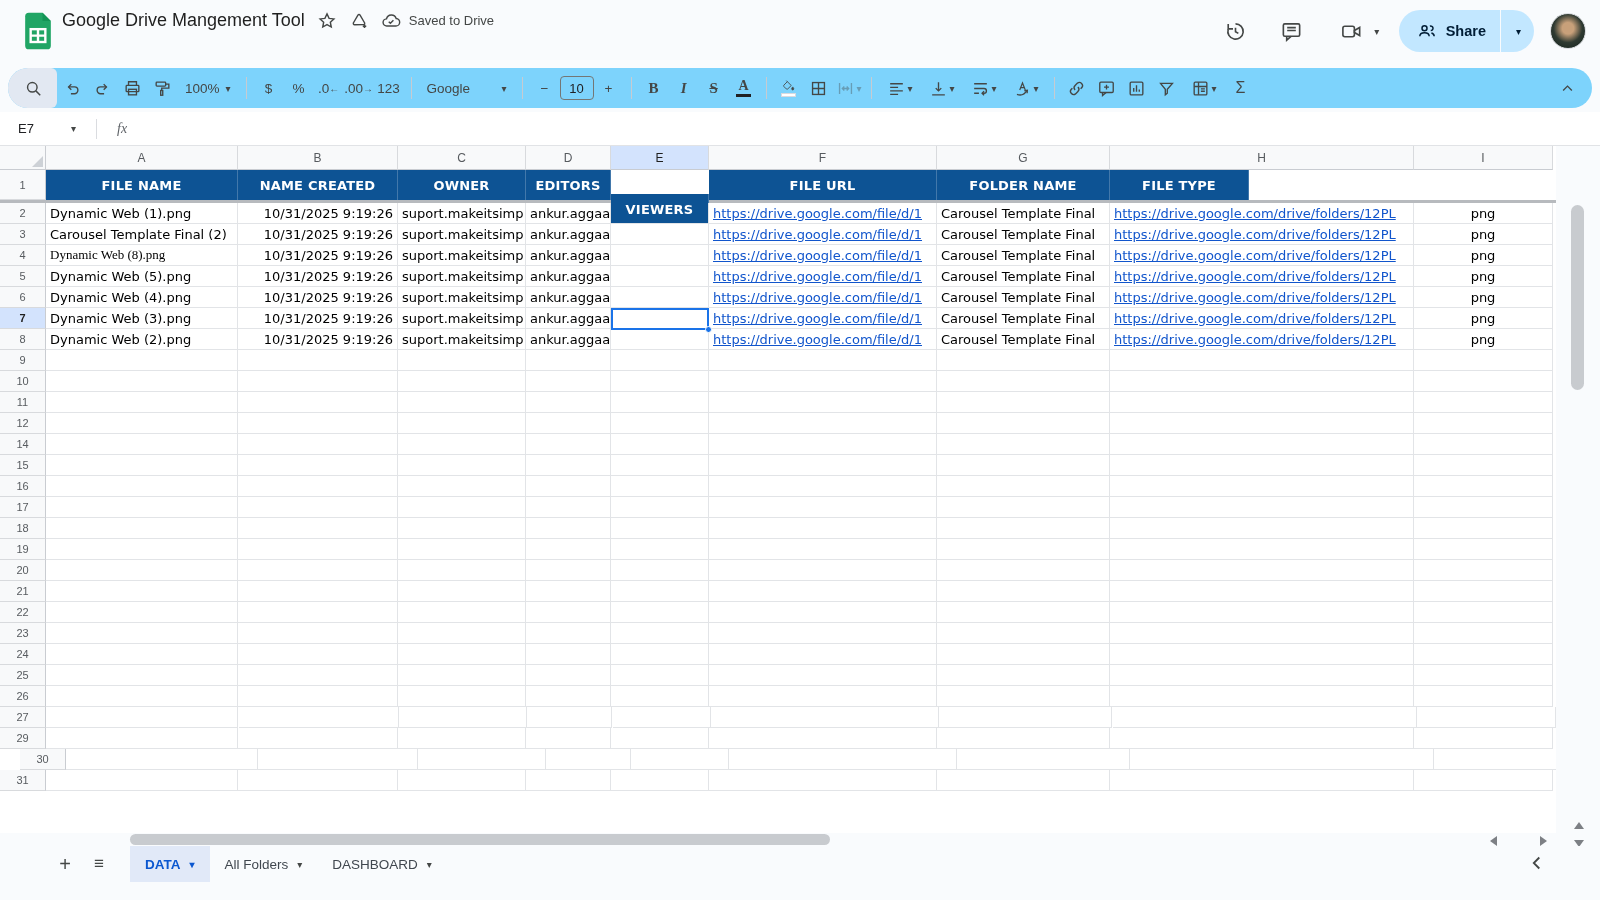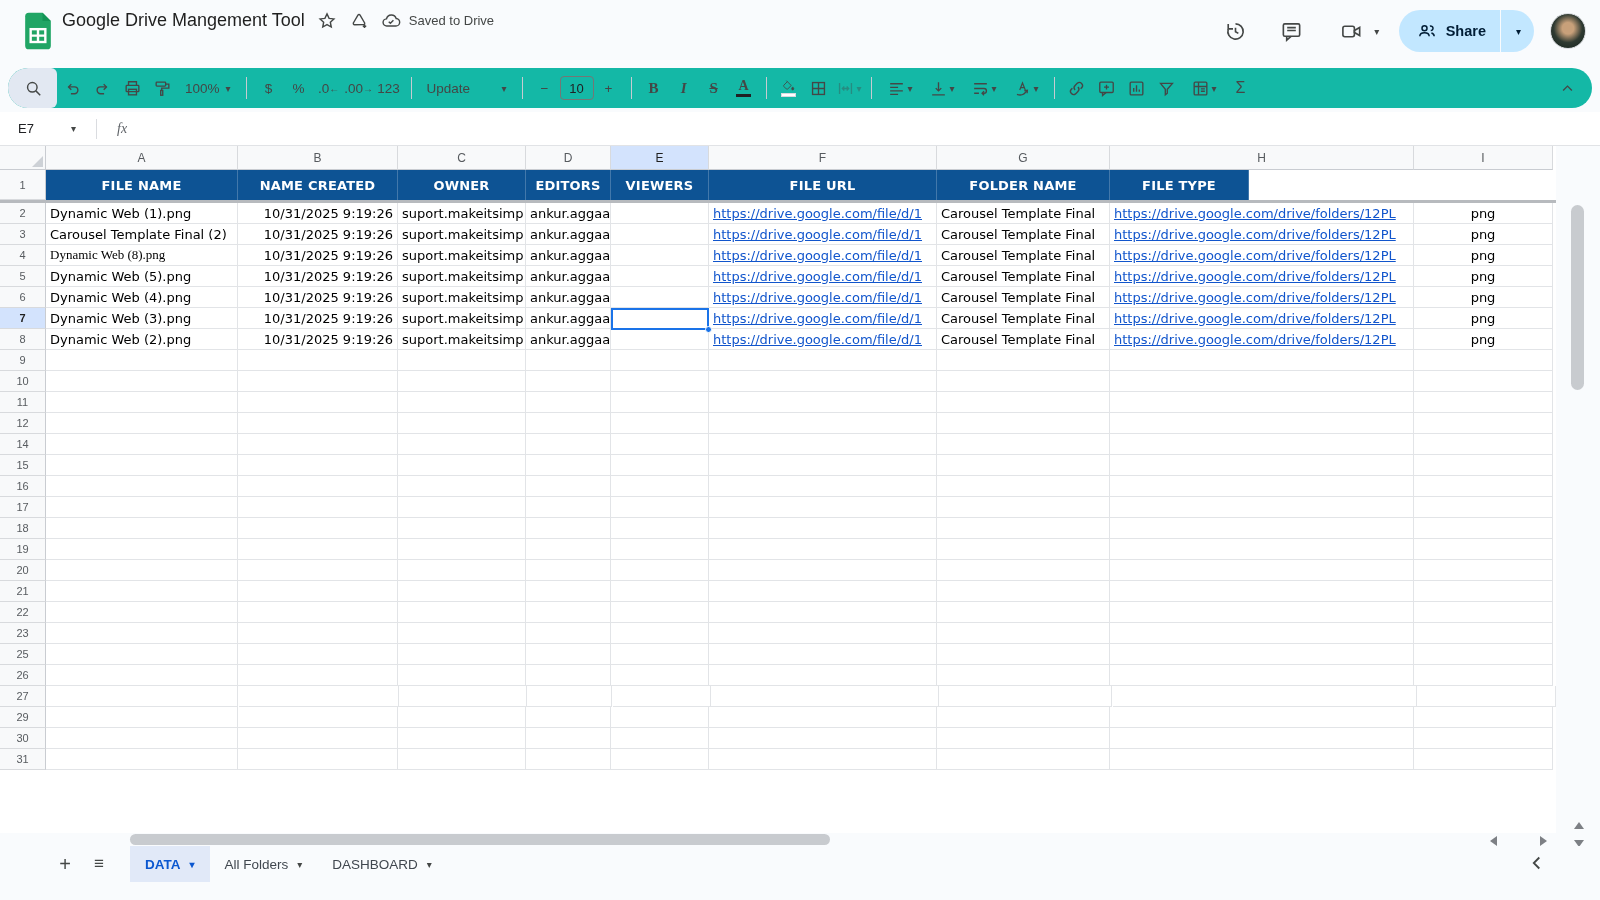--- a/index.html
+++ b/index.html
@@ -22,21 +22,21 @@
   #share-main { display:flex; align-items:center; gap:9px; padding:0 14px 0 18px; height:100%; }
   #share-main svg { width:20px; height:20px; stroke:#001d35; fill:none; stroke-width:1.8; }
   #share-label { font-size:14.5px; font-weight:bold; color:#001d35; }
   #share-divider { width:1px; height:42px; background:#f9fbfd; }
   #share-caret { padding:0 13px; color:#001d35; font-size:12px; height:100%; display:flex; align-items:center; }
   #avatar { width:36px; height:36px; border-radius:50%; margin-left:2px;
             background: radial-gradient(circle at 50% 42%, #c8a07a 0 22%, #2f3a32 55%, #13201a 100%);
             border:1px solid #dadce0; }
 
   
-  #toolbar { position:absolute; left:8px; top:68px; width:1584px; height:40px; background:#14b8a6; border-radius:20px;
+  #toolbar { position:absolute; left:8px; top:68px; width:1584px; height:40px; background:#7dd3fc; border-radius:20px;
              display:flex; align-items:center; padding:0 10px; }
   .t-ic { min-width:30px; height:30px; display:flex; align-items:center; justify-content:center; border-radius:6px; color:#444746; }
   .t-ic svg { width:19px; height:19px; stroke:#444746; fill:none; stroke-width:1.7; }
   .t-txt { font-size:13.5px; color:#444746; }
   .t-sep { width:1px; height:22px; background:#c7cbd1; margin:0 7px; }
   .t-caret { font-size:10px; color:#444746; margin-left:2px; }
   #search-seg { display:flex; align-items:center; background:#e2e8f2; border-radius:20px 6px 6px 20px; height:40px; padding:0 14px 0 16px; margin-left:-10px; }
   #zoom-ctl, #font-ctl { display:flex; align-items:center; gap:4px; padding:0 8px; }
   #font-ctl { min-width:96px; justify-content:space-between; }
   #fontsize-box { width:34px; height:24px; border:1px solid #747775; border-radius:4px; display:flex; align-items:center; justify-content:center; font-size:13px; color:#202124; background:transparent; }
@@ -216,21 +216,21 @@
     </div>
   <div class="t-ic">
       <span class="t-txt">.00</span>
       <span style="font-size:10px;color:#444746">→</span>
     </div>
   <div class="t-ic">
       <span class="t-txt">123</span>
     </div>
   <div class="t-sep"></div>
   <div id="font-ctl">
-    <span class="t-txt">Update</span>
+    <span class="t-txt">Google</span>
     <span class="t-caret">▾</span>
   </div>
   <div class="t-sep"></div>
   <div class="t-ic">
       <span class="t-txt">−</span>
     </div>
   <div id="fontsize-box">
       <span>10</span>
     </div>
   <div class="t-ic">
@@ -369,21 +369,21 @@
       <div class="colhdr" style="width: 173px;">G</div>
       <div class="colhdr" style="width: 304px;">H</div>
       <div class="colhdr" style="width: 139px;">I</div>
     </div>
     <div class="g-row" style="height: 30px;">
       <div class="rowhdr">1</div>
       <div class="hdrcell" style="width: 192px; background: rgb(13, 83, 148);">FILE NAME</div>
       <div class="hdrcell" style="width: 160px; background: rgb(13, 83, 148);">NAME CREATED</div>
       <div class="hdrcell" style="width: 128px; background: rgb(13, 83, 148);">OWNER</div>
       <div class="hdrcell" style="width: 85px; background: rgb(13, 83, 148);">EDITORS</div>
-      <div class="hdrcell" style="width: 98px; background: rgb(13, 83, 148);">VIEWERS</div>
+      <div class="hdrcell" style="width: 98px; background: rgb(13, 83, 148); margin-top: 24px;">VIEWERS</div>
       <div class="hdrcell" style="width: 228px; background: rgb(13, 83, 148);">FILE URL</div>
       <div class="hdrcell" style="width: 173px; background: rgb(13, 83, 148);">FOLDER NAME</div>
       <div class="hdrcell" style="width: 139px; background: rgb(13, 83, 148);">FILE TYPE</div>
     </div>
     <div id="frozen-divider"></div>
     <div class="g-row" style="height: 21px;">
       <div class="rowhdr">2</div>
       <div class="cell " style="width: 192px;">Dynamic Web (1).png</div>
       <div class="cell right" style="width: 160px;">10/31/2025 9:19:26</div>
       <div class="cell " style="width: 128px;">suport.makeitsimp</div>
@@ -628,20 +628,32 @@
       <div class="cell right" style="width: 160px;"></div>
       <div class="cell " style="width: 128px;"></div>
       <div class="cell " style="width: 85px;"></div>
       <div class="cell " style="width: 98px;"></div>
       <div class="cell " style="width: 228px;"></div>
       <div class="cell " style="width: 173px;"></div>
       <div class="cell " style="width: 304px;"></div>
       <div class="cell center" style="width: 139px;"></div>
     </div>
     <div class="g-row" style="height: 21px;">
+      <div class="rowhdr">24</div>
+      <div class="cell " style="width: 192px;"></div>
+      <div class="cell right" style="width: 160px;"></div>
+      <div class="cell " style="width: 128px;"></div>
+      <div class="cell " style="width: 85px;"></div>
+      <div class="cell " style="width: 98px;"></div>
+      <div class="cell " style="width: 228px;"></div>
+      <div class="cell " style="width: 173px;"></div>
+      <div class="cell " style="width: 304px;"></div>
+      <div class="cell center" style="width: 139px;"></div>
+    </div>
+    <div class="g-row" style="height: 21px;">
       <div class="rowhdr">25</div>
       <div class="cell " style="width: 192px;"></div>
       <div class="cell right" style="width: 160px;"></div>
       <div class="cell " style="width: 128px;"></div>
       <div class="cell " style="width: 85px;"></div>
       <div class="cell " style="width: 98px;"></div>
       <div class="cell " style="width: 228px;"></div>
       <div class="cell " style="width: 173px;"></div>
       <div class="cell " style="width: 304px;"></div>
       <div class="cell center" style="width: 139px;"></div>
@@ -675,21 +687,21 @@
       <div class="cell " style="width: 192px;"></div>
       <div class="cell right" style="width: 160px;"></div>
       <div class="cell " style="width: 128px;"></div>
       <div class="cell " style="width: 85px;"></div>
       <div class="cell " style="width: 98px;"></div>
       <div class="cell " style="width: 228px;"></div>
       <div class="cell " style="width: 173px;"></div>
       <div class="cell " style="width: 304px;"></div>
       <div class="cell center" style="width: 139px;"></div>
     </div>
-    <div class="g-row" style="height: 21px;">
+    <div class="g-row" style="height: 21px; margin-left: 20px;">
       <div class="rowhdr">30</div>
       <div class="cell " style="width: 192px;"></div>
       <div class="cell right" style="width: 160px;"></div>
       <div class="cell " style="width: 128px;"></div>
       <div class="cell " style="width: 85px;"></div>
       <div class="cell " style="width: 98px;"></div>
       <div class="cell " style="width: 228px;"></div>
       <div class="cell " style="width: 173px;"></div>
       <div class="cell " style="width: 304px;"></div>
       <div class="cell center" style="width: 139px;"></div>

